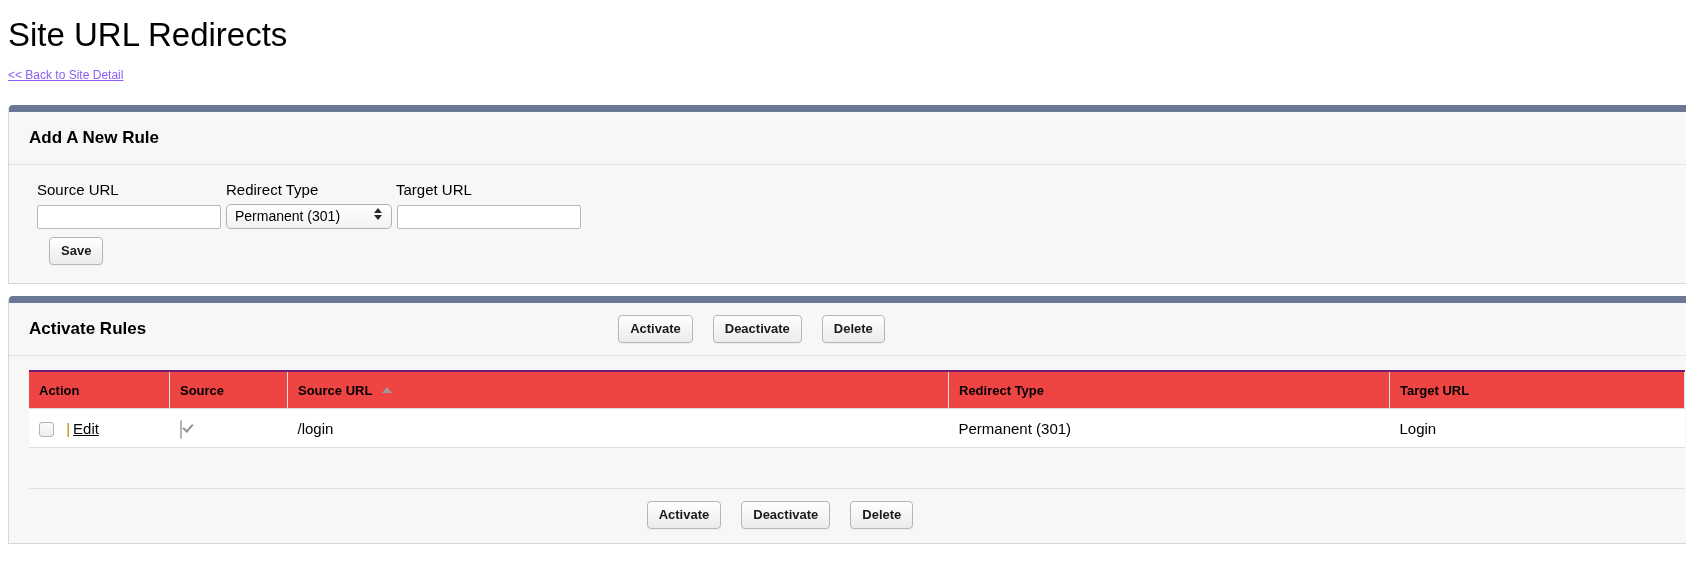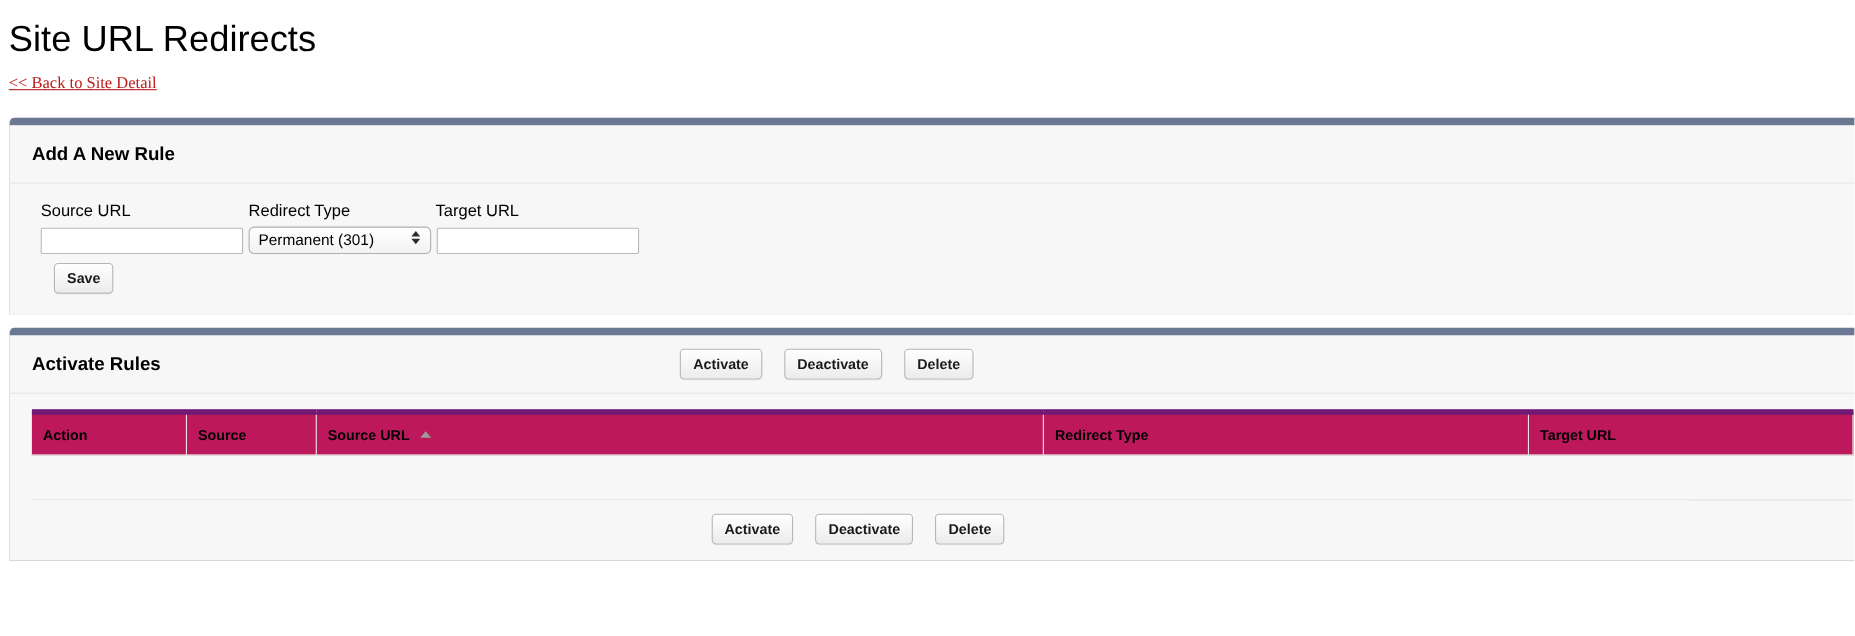--- a/index.html
+++ b/index.html
@@ -22,25 +22,24 @@
     font-size: 33px;
     font-weight: 400;
     line-height: 38px;
     margin: 0;
     padding: 16px 0 0 8px;
     letter-spacing: 0px;
   }
   .back-link {
     display: inline-block;
     margin: 14px 0 0 8px;
-    font-size: 15px;
-    color: #b91c1c;
+    font-size: 12px;
+    color: #8b5cf6;
     text-decoration: underline;
     cursor: pointer;
-    font-family: Liberation Serif, serif;
   }
 
   
   .panel {
     position: relative;
     margin-left: 8px;
     margin-right: -12px;
     border: 1px solid #d8d8d8;
     border-top: none;
     border-radius: 5px 5px 0 0;
@@ -158,22 +157,22 @@
   .rules-table {
     width: 100%;
     border-collapse: collapse;
     background: #ffffff;
     font-size: 14px;
   }
   .rules-table th {
     text-align: left;
     font-size: 13px;
     font-weight: bold;
-    background: #be185d;
-    border-top: 5px solid #701a75;
+    background: #ef4444;
+    border-top: 2px solid #701a75;
     border-bottom: 1px solid #d9d9d9;
     border-right: 1px solid #e4e4e4;
     padding: 9px 0 9px 10px;
     height: 18px;
     white-space: nowrap;
   }
   .rules-table td {
     background: #ffffff;
     border-bottom: 1px solid #e0e0e0;
     padding: 9px 0 9px 10px;
@@ -298,20 +297,32 @@
             <th class="col-active">Source</th>
             <th class="col-source">
               <span>Source URL</span>
               <span class="sort-caret"></span>
             </th>
             <th class="col-rtype">Redirect Type</th>
             <th class="col-target">Target URL</th>
           </tr>
         </thead>
         <tbody>
+          <tr>
+            <td class="action-cell">
+              <input class="cb" type="checkbox" style="">
+              <span class="pipe">|</span><a class="edit-link">Edit</a>
+            </td>
+            <td>
+              <span class="cb checked-disabled"></span>
+            </td>
+            <td>/login</td>
+            <td>Permanent (301)</td>
+            <td>Login</td>
+          </tr>
           <tr class="empty-row">
             <td colspan="5"></td>
           </tr>
         </tbody>
       </table>
     </div>
 
     <div class="table-footer">
       <button class="btn">Activate</button>
       <button class="btn">Deactivate</button>

